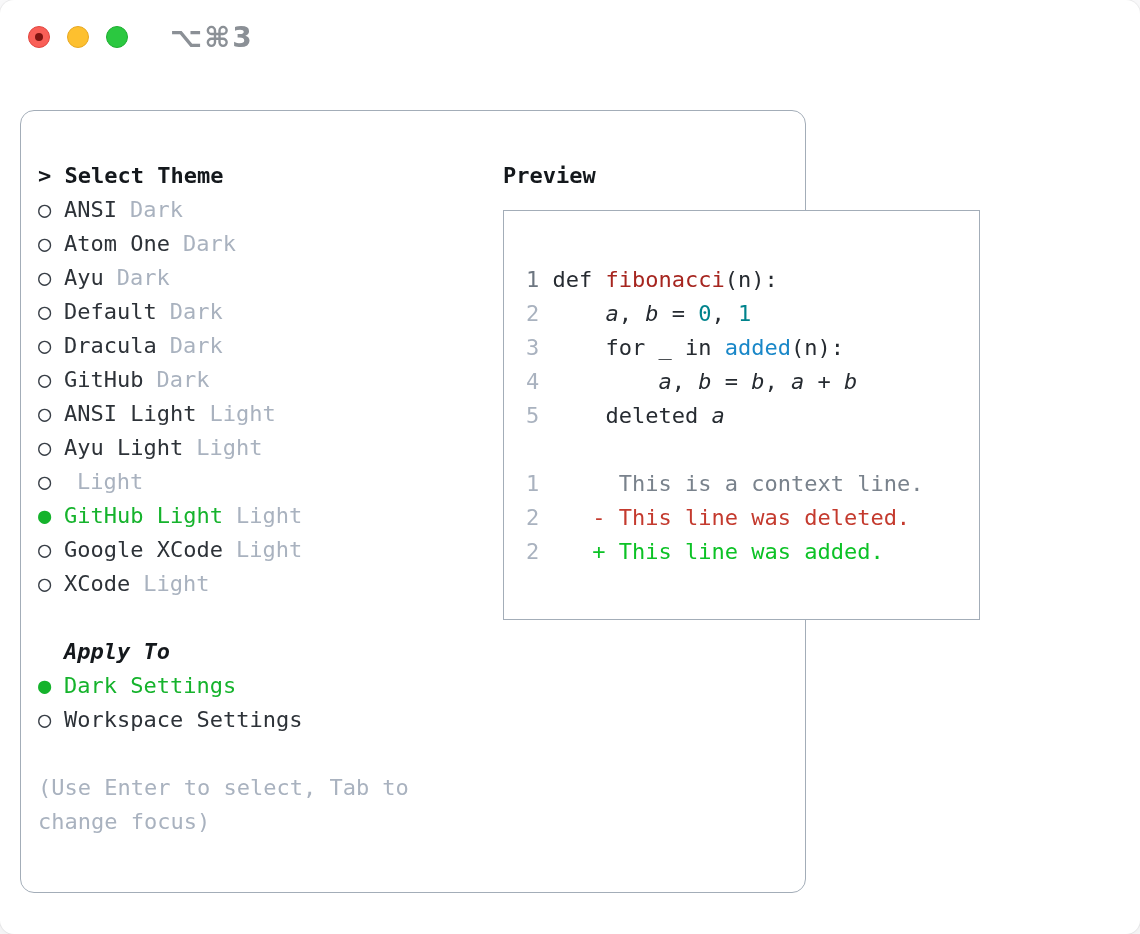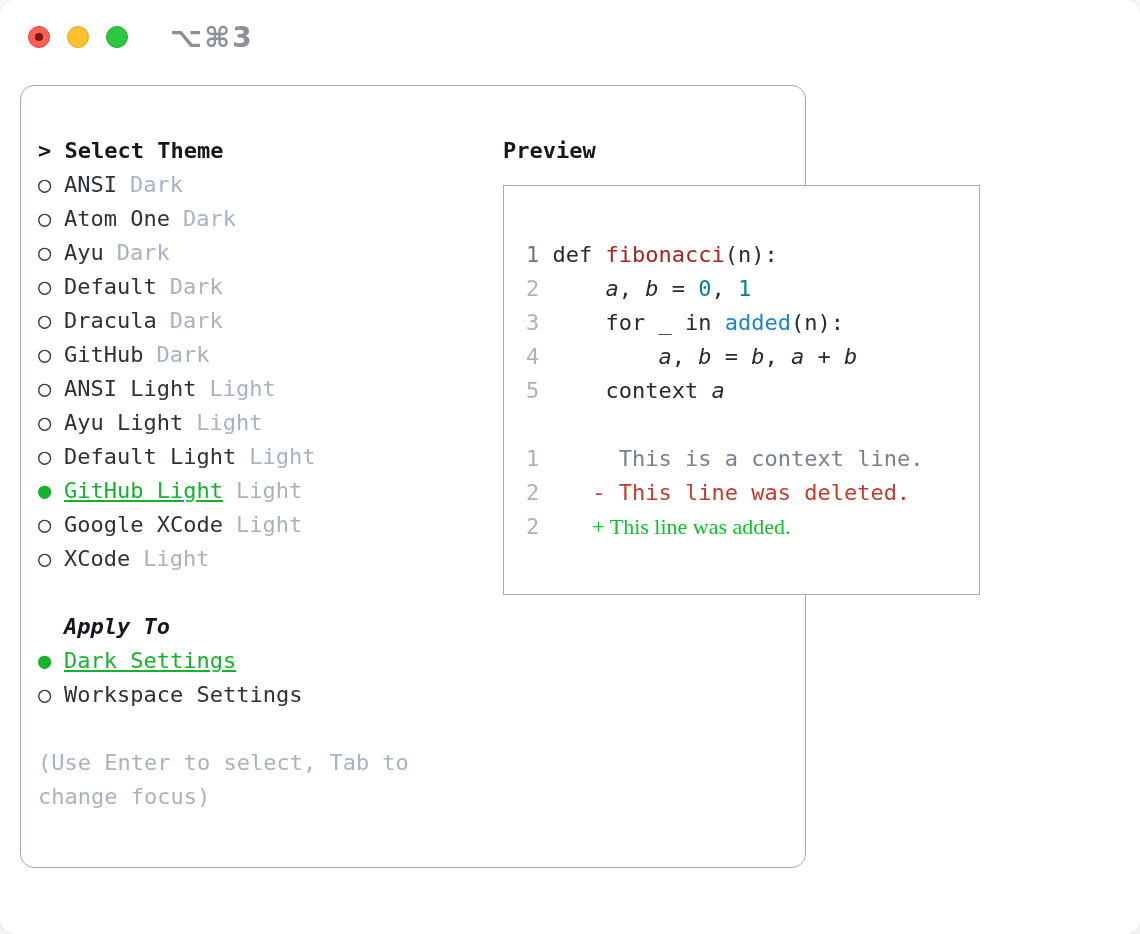--- a/index.html
+++ b/index.html
@@ -22,53 +22,53 @@
   .light.red{background:#f95f57;border:1px solid #e24640;}
   .light.red .dot{width:8px;height:8px;border-radius:50%;background:#7f1511;}
   .light.yellow{background:#fdc02f;border:1px solid #e8a821;}
   .light.green{background:#2bc840;border:1px solid #1fae32;}
   .shortcut{
     margin-left:25px;font-size:28px;font-weight:700;color:#8b9096;letter-spacing:2px;
     font-family:"DejaVu Sans","Liberation Sans",sans-serif;
   }
   
   .panel{
-    margin-left:20px;width:786px;height:783px;margin-top:11px;
+    margin-left:20px;width:786px;height:783px;margin-top:36px;
     border:1.5px solid var(--border);border-radius:14px;background:#fff;
     display:flex;padding:48px 0 0 17px;
     font-size:22px;line-height:34px;
   }
   .col-left{width:430px;flex:none;}
   .col-right{margin-left:35px;flex:none;}
   .hdr{font-weight:bold;color:#14181c;white-space:pre;}
   ul{list-style:none;}
   li.option{display:flex;white-space:pre;height:34px;cursor:pointer;}
   .marker{width:26px;flex:none;color:#3a4048;}
   li.option.selected .marker{color:var(--green);}
-  li.option.selected .opt-name{color:var(--green);text-decoration:underline;}
+  li.option.selected .opt-name{color:var(--green);}
   .opt-name{color:#2d3238;}
   .opt-variant{margin-left:13px;color:var(--muted);text-align:center;}
   .apply-hdr{font-weight:bold;color:#14181c;margin-top:34px;padding-left:26px;font-style:italic;}
   .hint{margin-top:34px;color:var(--muted);white-space:normal;}
   
   .preview-box{
     margin-top:17px;width:477px;height:410px;
     border:1.5px solid var(--border);background:#fff;
     padding:18px 0 0 22px;overflow:hidden;
   }
   .code-line{white-space:pre;height:34px;color:var(--dark);}
   .tk-ln{color:var(--muted);}
   .tk-lnA{color:var(--lnA);}
   .tk-fn{color:var(--fn);}
   .tk-num{color:var(--teal);}
   .tk-call{color:var(--blue);}
   .tk-var{font-style:italic;color:var(--dark);}
   .tk-ctx{color:var(--ctx);}
   .tk-del{color:var(--del);}
-  .tk-add{color:var(--add);font-family:Liberation Serif, serif;}
+  .tk-add{color:var(--add);}
 </style>
 </head>
 <body>
 
 <div class="window">
 
   <div class="titlebar">
     <span class="light red">
         <span class="dot"></span>
       </span>
@@ -84,21 +84,21 @@
 
       <ul id="theme-list">
           <li class="option"><span class="marker">○</span><span class="opt-name">ANSI</span><span class="opt-variant">Dark</span></li>
           <li class="option"><span class="marker">○</span><span class="opt-name">Atom One</span><span class="opt-variant">Dark</span></li>
           <li class="option"><span class="marker">○</span><span class="opt-name">Ayu</span><span class="opt-variant">Dark</span></li>
           <li class="option"><span class="marker">○</span><span class="opt-name">Default</span><span class="opt-variant">Dark</span></li>
           <li class="option"><span class="marker">○</span><span class="opt-name">Dracula</span><span class="opt-variant">Dark</span></li>
           <li class="option"><span class="marker">○</span><span class="opt-name">GitHub</span><span class="opt-variant">Dark</span></li>
           <li class="option"><span class="marker">○</span><span class="opt-name">ANSI Light</span><span class="opt-variant">Light</span></li>
           <li class="option"><span class="marker">○</span><span class="opt-name">Ayu Light</span><span class="opt-variant">Light</span></li>
-          <li class="option"><span class="marker">○</span><span class="opt-name">Default Light</span><span class="opt-variant">Light</span></li>
+          <li class="option"><span class="marker">○</span><span class="opt-variant">Light</span></li>
           <li class="option selected"><span class="marker">●</span><span class="opt-name">GitHub Light</span><span class="opt-variant">Light</span></li>
           <li class="option"><span class="marker">○</span><span class="opt-name">Google XCode</span><span class="opt-variant">Light</span></li>
           <li class="option"><span class="marker">○</span><span class="opt-name">XCode</span><span class="opt-variant">Light</span></li>
         </ul>
 
       <div class="apply-hdr">Apply To</div>
       <ul id="apply-list">
           <li class="option selected"><span class="marker">●</span><span class="opt-name">Dark Settings</span></li>
           <li class="option"><span class="marker">○</span><span class="opt-name">Workspace Settings</span></li>
         </ul>
@@ -107,21 +107,21 @@
     </div>
 
     <div class="col-right">
       <div class="hdr">Preview</div>
       <div class="preview-box" id="preview-box">
           <div class="code-line">&nbsp;</div>
           <div class="code-line"><span class="tk-lnA">1</span><span> </span><span>def </span><span class="tk-fn">fibonacci</span><span>(n):</span></div>
           <div class="code-line"><span class="tk-ln">2</span><span>     </span><span class="tk-var">a</span><span>, </span><span class="tk-var">b</span><span> = </span><span class="tk-num">0</span><span>, </span><span class="tk-num">1</span></div>
           <div class="code-line"><span class="tk-ln">3</span><span>     for _ in </span><span class="tk-call">added</span><span>(n):</span></div>
           <div class="code-line"><span class="tk-ln">4</span><span>         </span><span class="tk-var">a</span><span>, </span><span class="tk-var">b</span><span> = </span><span class="tk-var">b</span><span>, </span><span class="tk-var">a</span><span> + </span><span class="tk-var">b</span></div>
-          <div class="code-line"><span class="tk-ln">5</span><span>     context </span><span class="tk-var">a</span></div>
+          <div class="code-line"><span class="tk-ln">5</span><span>     deleted </span><span class="tk-var">a</span></div>
           <div class="code-line">&nbsp;</div>
           <div class="code-line"><span class="tk-ln">1</span><span>      </span><span class="tk-ctx">This is a context line.</span></div>
           <div class="code-line"><span class="tk-ln">2</span><span>    </span><span class="tk-del">- This line was deleted.</span></div>
           <div class="code-line"><span class="tk-ln">2</span><span>    </span><span class="tk-add">+ This line was added.</span></div>
           <div class="code-line">&nbsp;</div>
         </div>
     </div>
 
   </div>
 </div>

